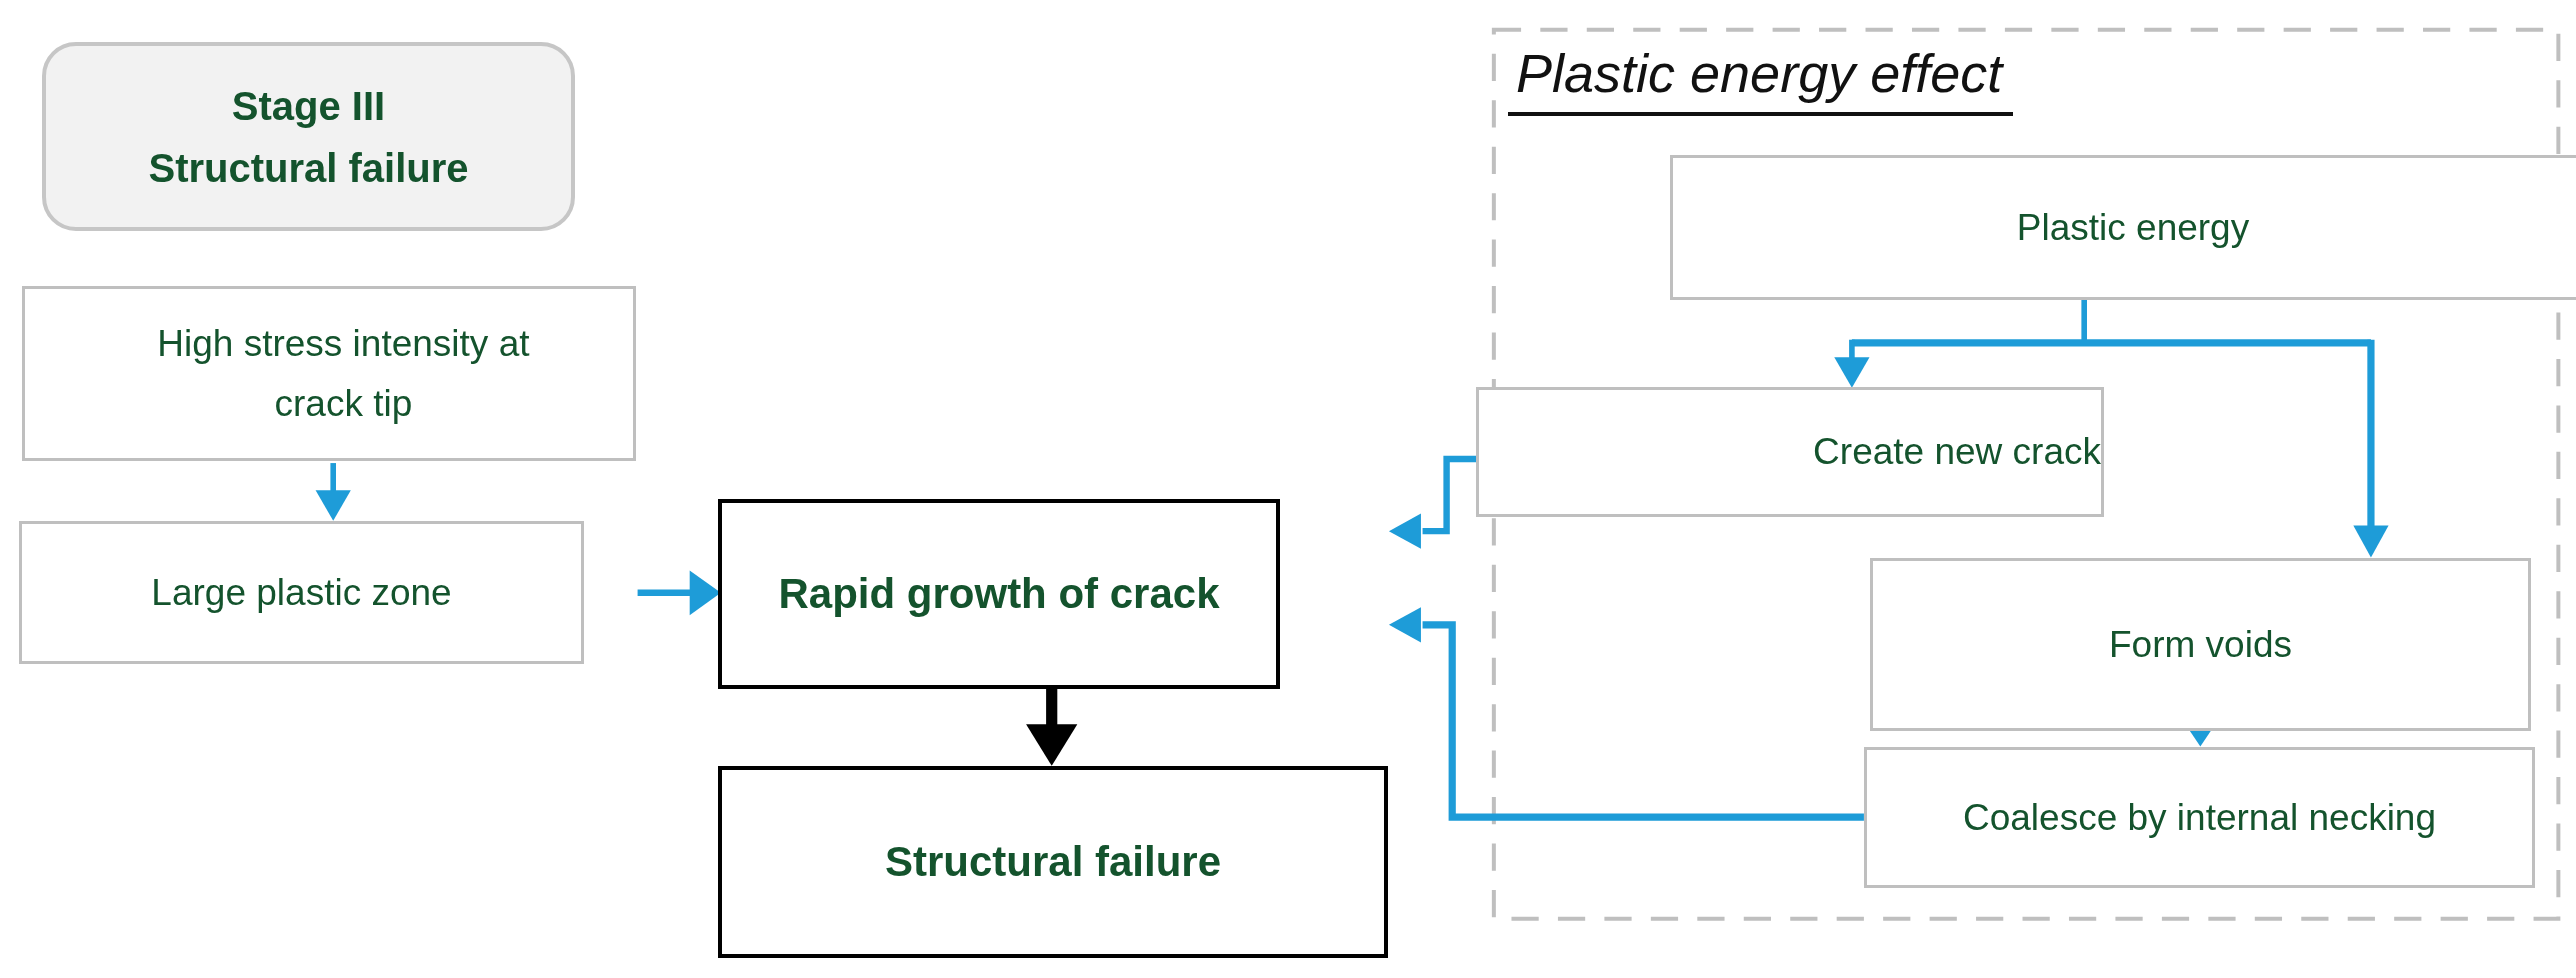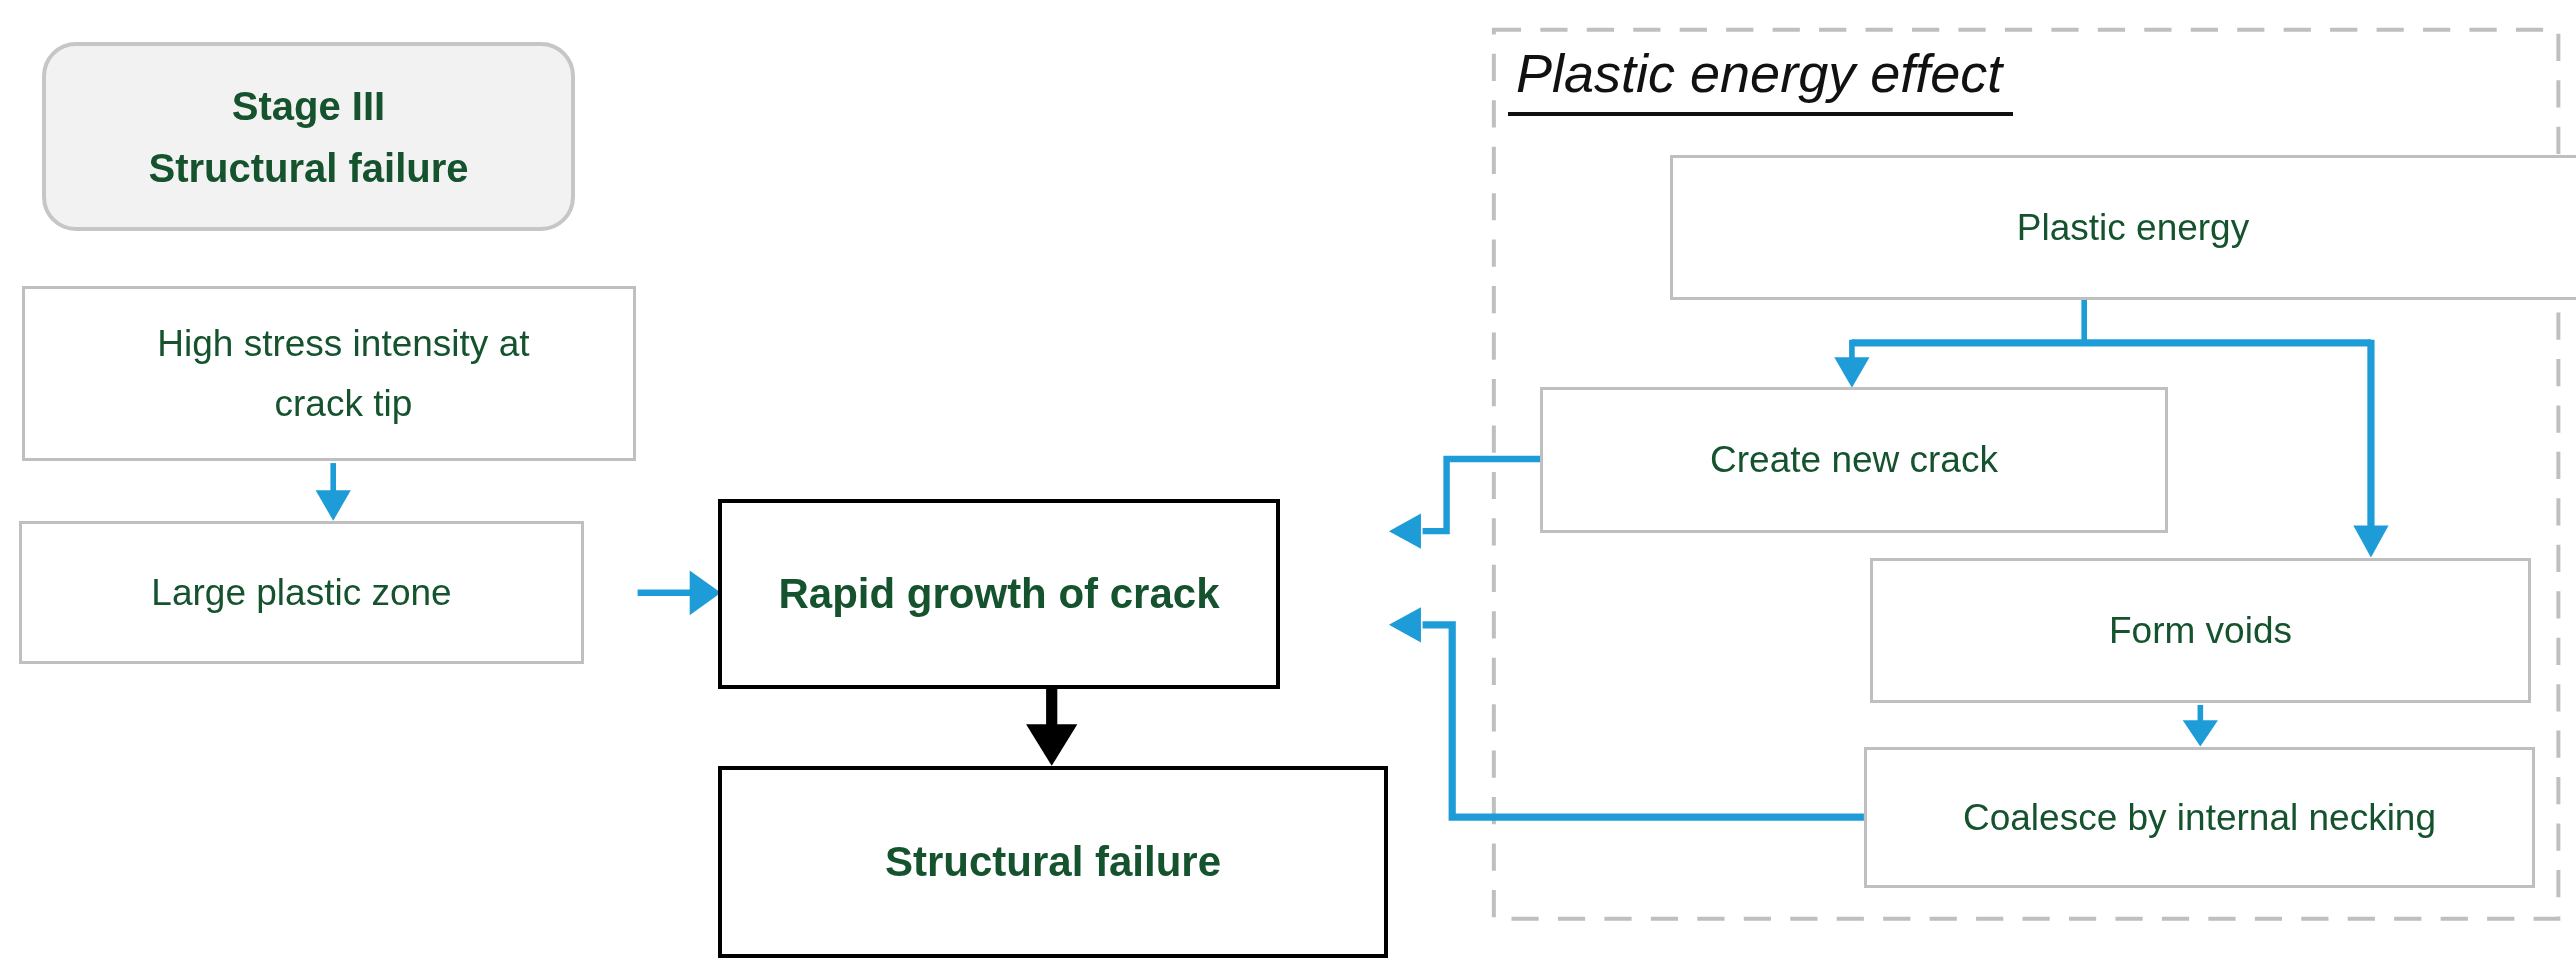--- a/index.html
+++ b/index.html
@@ -112,25 +112,25 @@
   <div class="box blackbox" style="left:718px;top:766px;width:670px;height:192px;">
     <span>Structural failure</span>
   </div>
 
   <div class="group-title" style="left:1508px;top:42px;">Plastic energy effect</div>
 
   <div class="box" style="left:1670px;top:155px;width:914px;height:145px;padding-left:12px;">
     <span>Plastic energy</span>
   </div>
 
-  <div class="box" style="left:1540px;top:387px;width:628px;height:146px;">
+  <div class="box" style="left:1476px;top:387px;width:628px;height:130px;justify-content:flex-end;">
     <span>Create new crack</span>
   </div>
 
-  <div class="box" style="left:1870px;top:558px;width:661px;height:145px;">
+  <div class="box" style="left:1870px;top:558px;width:661px;height:173px;">
     <span>Form voids</span>
   </div>
 
   <div class="box" style="left:1864px;top:747px;width:671px;height:141px;">
     <span>Coalesce by internal necking</span>
   </div>
 
 </div>
 
 

